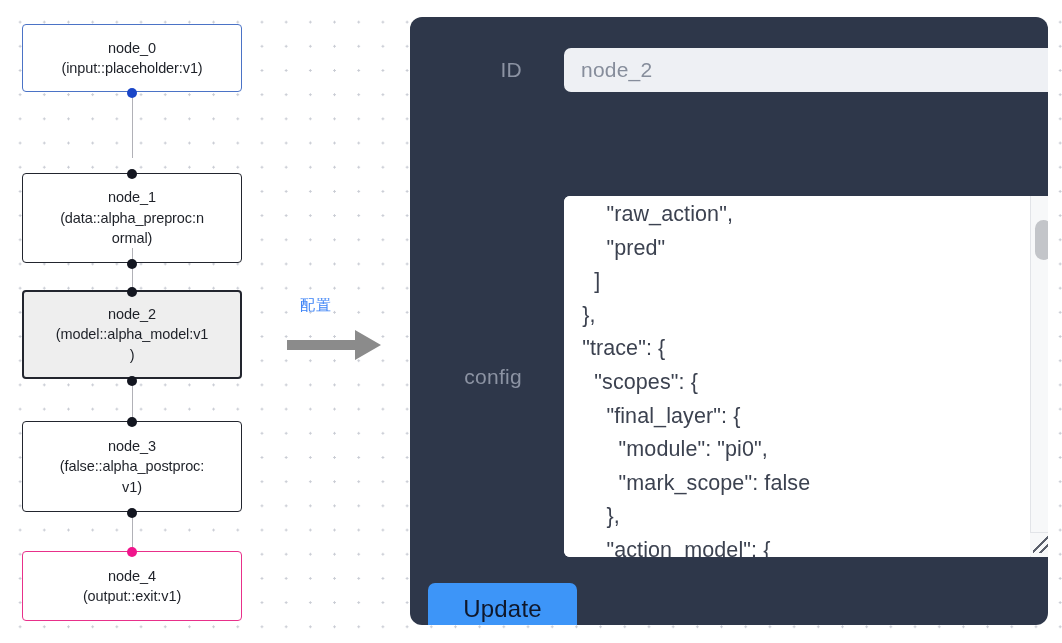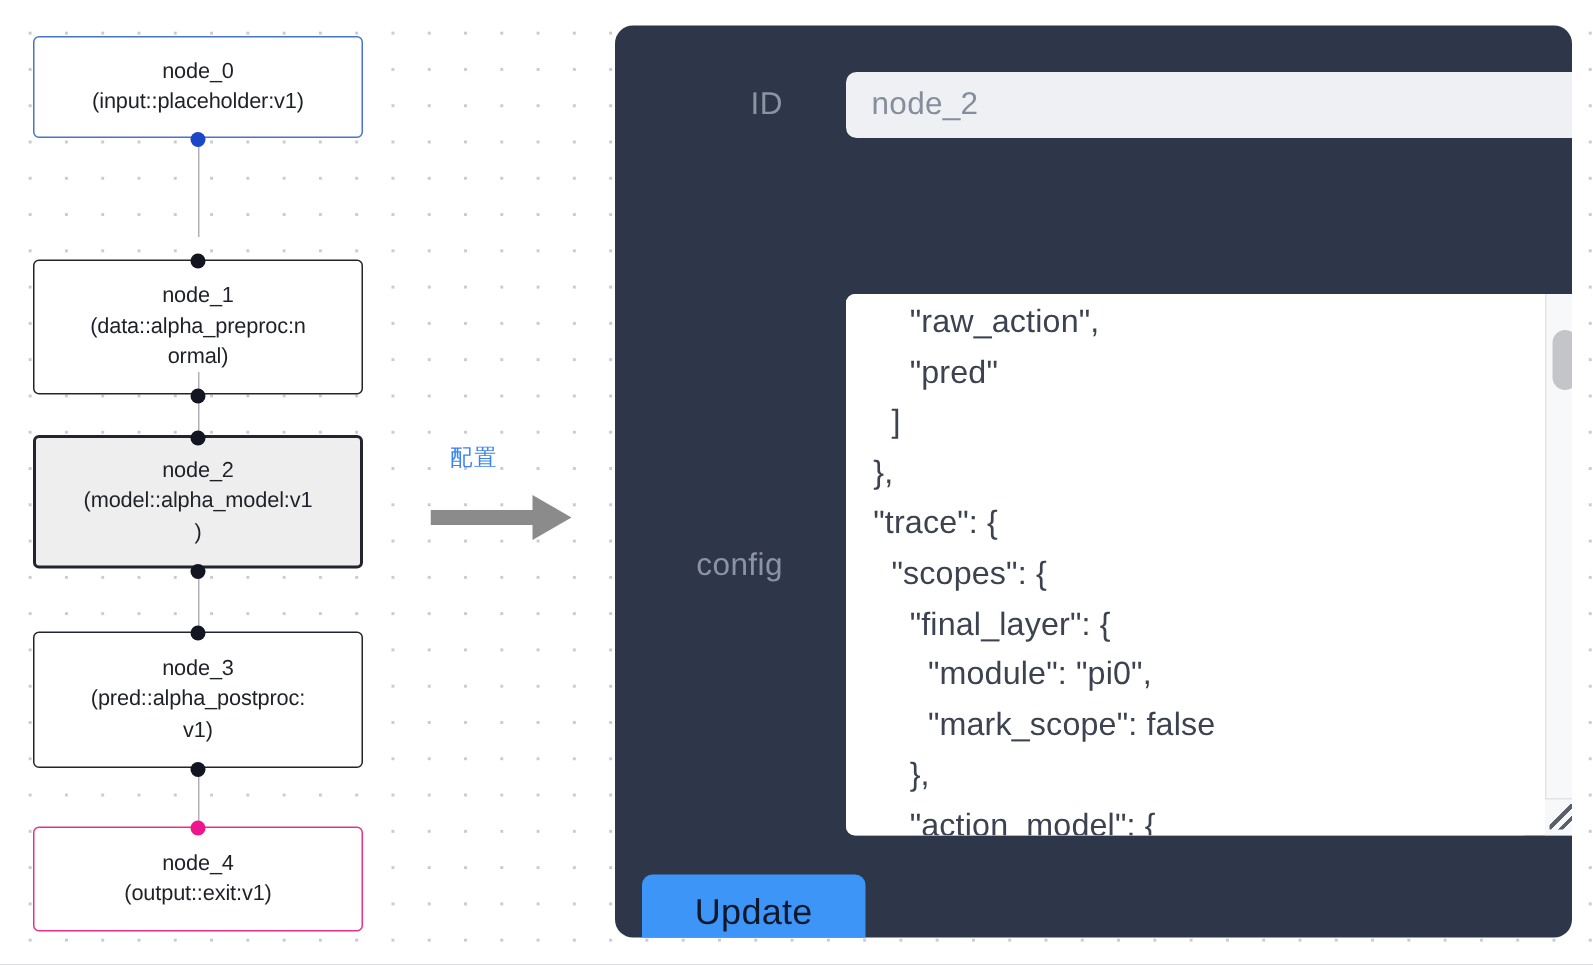--- a/index.html
+++ b/index.html
@@ -277,21 +277,21 @@
     <div class="node selected-node" style="left:22px; top:290px; height:89px;">
       <span class="nlabel">node_2
 (model::alpha_model:v1
 )</span>
       <span class="handle" style="top:0px;"></span>
       <span class="handle" style="top:89px;"></span>
     </div>
 
     <div class="node" style="left:22px; top:421px; height:91px;">
       <span class="nlabel">node_3
-(pred::alpha_postproc:
+(false::alpha_postproc:
 v1)</span>
       <span class="handle" style="top:0px;"></span>
       <span class="handle" style="top:91px;"></span>
     </div>
 
     <div class="node output-node" style="left:22px; top:551px; height:70px;">
       <span class="nlabel">node_4
 (output::exit:v1)</span>
       <span class="handle pink" style="top:0px;"></span>
     </div>

